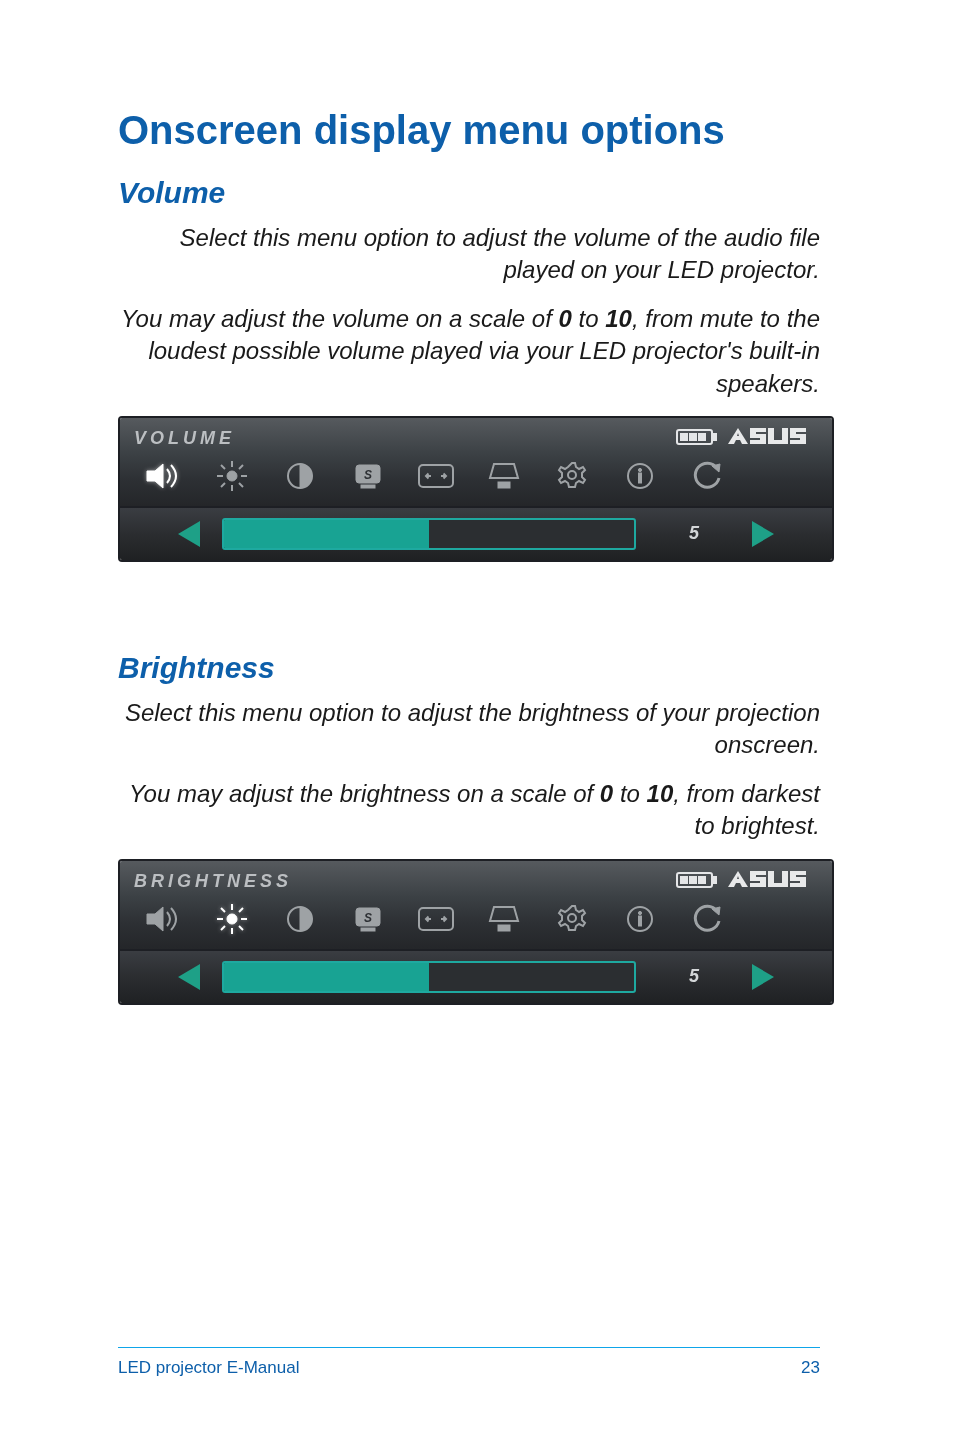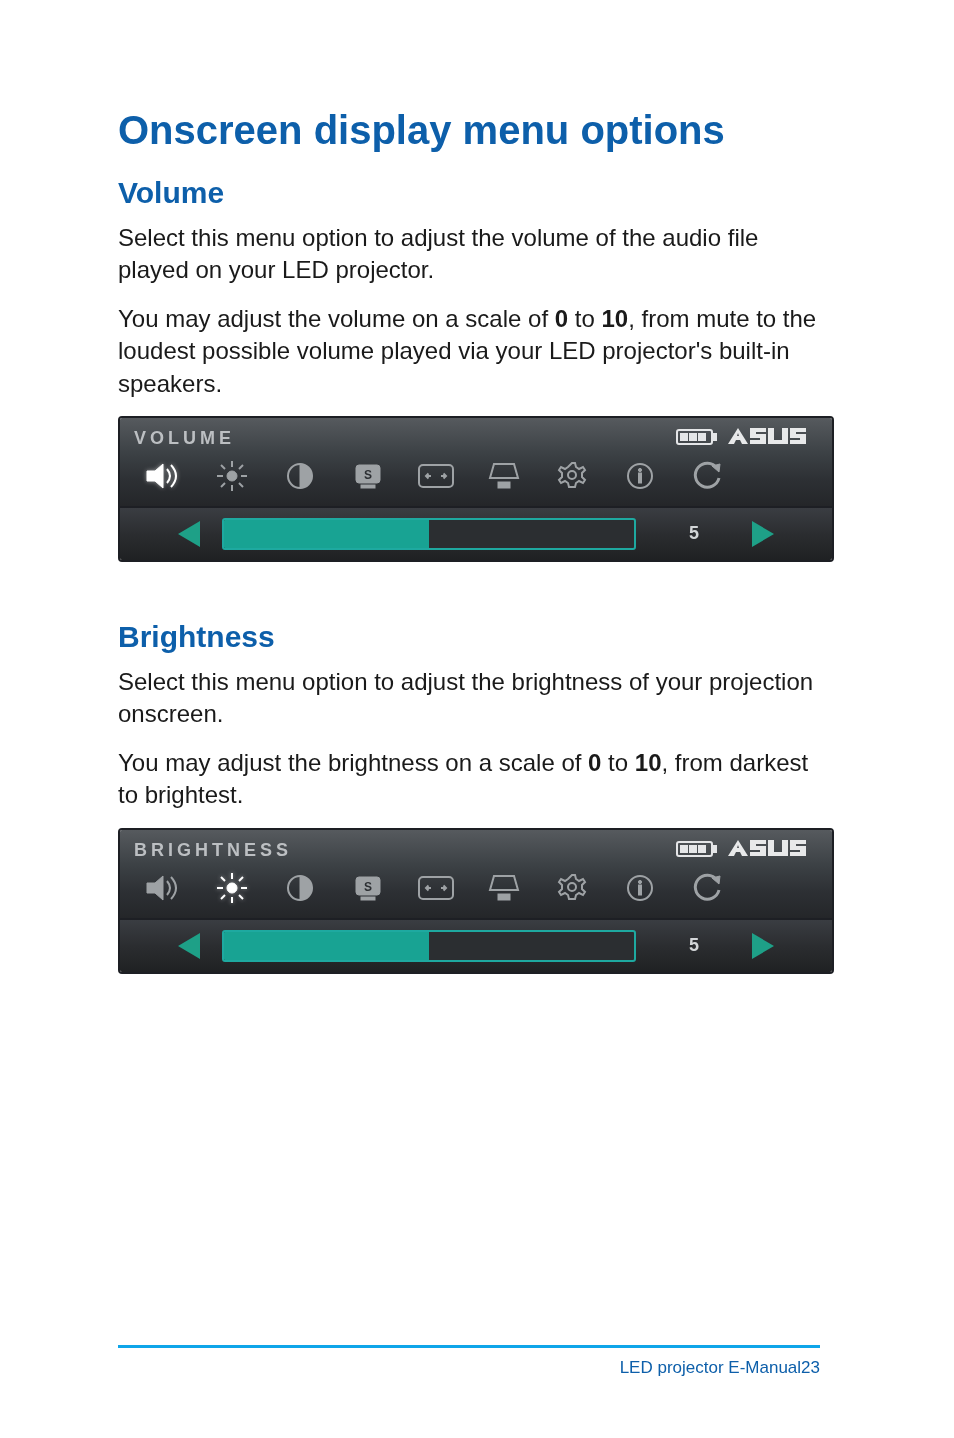--- a/index.html
+++ b/index.html
@@ -1,22 +1,22 @@
 <!DOCTYPE html>
 <html><head>
 <meta charset="utf-8">
 <style>
   * { box-sizing: border-box; margin: 0; padding: 0; }
   html, body { width: 954px; height: 1438px; background: #fff; font-family: "Segoe UI", "Myriad Pro", Arial, sans-serif; color: #1a1a1a; }
   .page { width: 938px; height: 1438px; position: relative; padding: 108px 118px 0 118px; }
   h1 { color: #0d5faa; font-weight: 700; font-size: 40px; line-height: 1.1; margin-bottom: 24px; }
   h2 { color: #0d5faa; font-weight: 700; font-size: 30px; margin-bottom: 12px; }
-  p { font-size: 24px; line-height: 1.35; margin-bottom: 16px; color: #1a1a1a; }
+  p { font-size: 24px; line-height: 1.35; margin-bottom: 16px; color: #1a1a1a; text-align: right; }
   .bold { font-weight: 700; }
-  .section { margin-bottom: 58px; }
+  .section { margin-bottom: 89px; font-style: italic; }
 
   
   .osd { width: 716px; border-radius: 4px; border: 2px solid #1d1f24; margin-top: 12px; overflow: hidden; }
   .osd-top { background: linear-gradient(#565a5e, #3c4145 40%, #2d3034 70%, #242629); padding: 8px 10px 10px 14px; }
   .osd-header-row { display: flex; align-items: center; justify-content: space-between; margin-bottom: 2px; }
   .osd-title { color: #bcbfc2; font-weight: 700; letter-spacing: 4px; font-size: 18px; font-family: Arial, sans-serif; }
   .osd-logo { display: flex; align-items: center; gap: 6px; }
   .osd-icons-row { display: flex; align-items: center; gap: 28px; padding: 4px 6px 2px 10px; }
   .osd-icons-row .ic { width: 40px; height: 36px; display: flex; align-items: center; justify-content: center; }
   .osd-icons-row svg { display: block; }
@@ -32,21 +32,21 @@
   .arrow-left { border-top: 13px solid transparent; border-bottom: 13px solid transparent; border-right: 22px solid #1ea087; }
   .arrow-right { border-top: 13px solid transparent; border-bottom: 13px solid transparent; border-left: 22px solid #1ea087; }
   .track { position: relative; flex: 1; height: 32px; border: 2px solid #1ea9a0; border-radius: 3px; background: #2b2e31; overflow: hidden; }
   .track .fill { position: absolute; left: 0; top: 0; bottom: 0; width: 50%; background: #18a393; }
   .value { width: 72px; text-align: center; color: #d3d6d8; font-size: 18px; font-family: Arial, sans-serif; font-weight: 700; }
 
   
   .battery { position: relative; }
 
   
-  .footer { position: absolute; left: 118px; right: 118px; bottom: 60px; border-top: 3px solid #0ea5e9; padding-top: 10px; display: flex; justify-content: flex-end; color: #0d5faa; font-size: 17px; }
+  .footer { position: absolute; left: 118px; right: 118px; bottom: 60px; border-top: 1px solid #0ea5e9; padding-top: 10px; display: flex; justify-content: space-between; color: #0d5faa; font-size: 17px; }
 </style>
 </head>
 <body>
 
 <div class="page">
 
   <h1>Onscreen display menu options</h1>
 
   <div class="section">
     <h2>Volume</h2>

